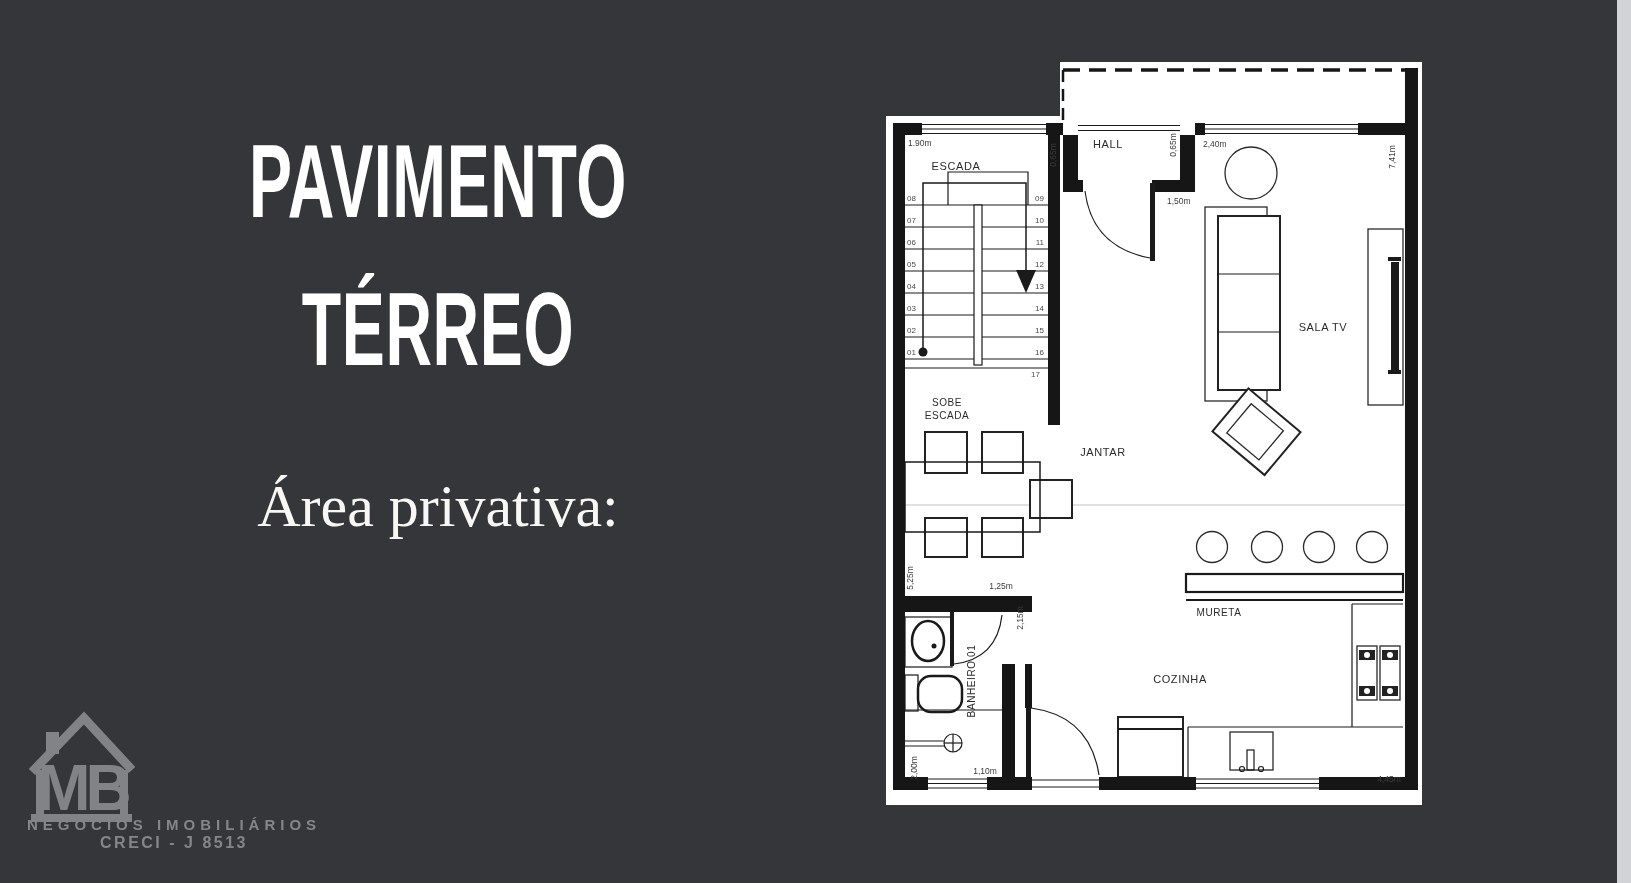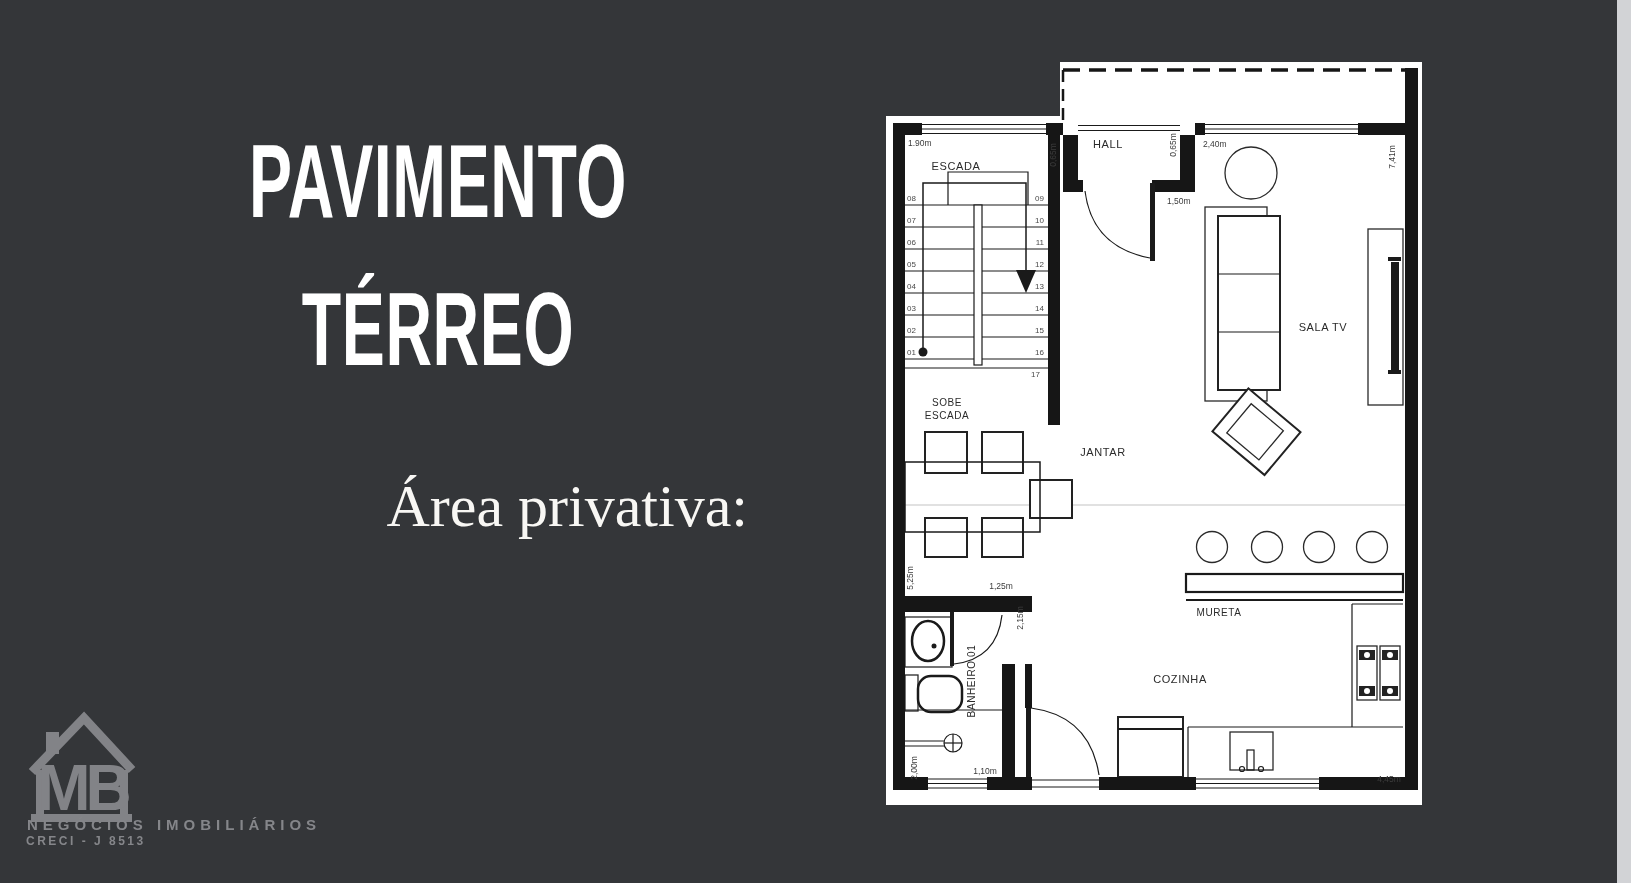--- a/index.html
+++ b/index.html
@@ -9,37 +9,37 @@
     font-family:"Liberation Sans", sans-serif;
   }
   
   .title-block{position:absolute;left:128px;top:108px;width:620px;text-align:center;color:#ffffff;}
   .title-line{
     font-family:"Liberation Sans", sans-serif;font-weight:bold;font-size:104px;
     line-height:1.42;letter-spacing:1px;transform:scaleX(.62);white-space:nowrap;
   }
   .area-block{position:absolute;left:128px;top:458px;width:620px;text-align:center;color:#f8f7f4;}
   .area-line{
-    font-family:"Liberation Serif", serif;font-weight:400;font-size:60px;line-height:1.6;white-space:nowrap;text-align:right;
+    font-family:"Liberation Serif", serif;font-weight:400;font-size:60px;line-height:1.6;white-space:nowrap;
   }
   
   .logo{position:absolute;left:24px;top:688px;width:300px;height:180px;color:#828387;}
   .logo-icon{position:absolute;left:4px;top:22px;}
   .logo-names{position:absolute;left:114px;top:14px;}
   .logo-name{
     font-family:"DejaVu Serif", serif;font-weight:bold;font-size:45px;line-height:1.02;
     color:#828387;letter-spacing:0px;white-space:nowrap;
   }
   .logo-tagline{
     position:absolute;left:2px;top:128px;width:296px;text-align:center;
     font-weight:bold;font-size:15px;letter-spacing:5px;white-space:nowrap;color:#85868a;
   }
   .logo-creci{
-    position:absolute;left:2px;top:146px;width:296px;text-align:left;
-    font-weight:bold;font-size:12px;letter-spacing:2.5px;color:#85868a;
+    position:absolute;left:2px;top:146px;width:296px;text-align:center;
+    font-weight:bold;font-size:16px;letter-spacing:2.5px;color:#85868a;
   }
   
   .plan-svg{position:absolute;left:850px;top:55px;}
   .edge-strip{position:absolute;left:1617px;top:0;width:14px;height:883px;background:#d2d3d6;}
   svg text{font-family:"Liberation Sans", sans-serif;}
   .room-label{font-size:11px;fill:#2b2b2b;letter-spacing:.6px;}
   .dim-label{font-size:8.5px;fill:#3c3c3c;}
   .stair-num{font-size:8px;fill:#4a4a4a;}
   .wall{fill:#161616;}
   .thin{stroke:#1a1a1a;stroke-width:1.2;fill:none;}

